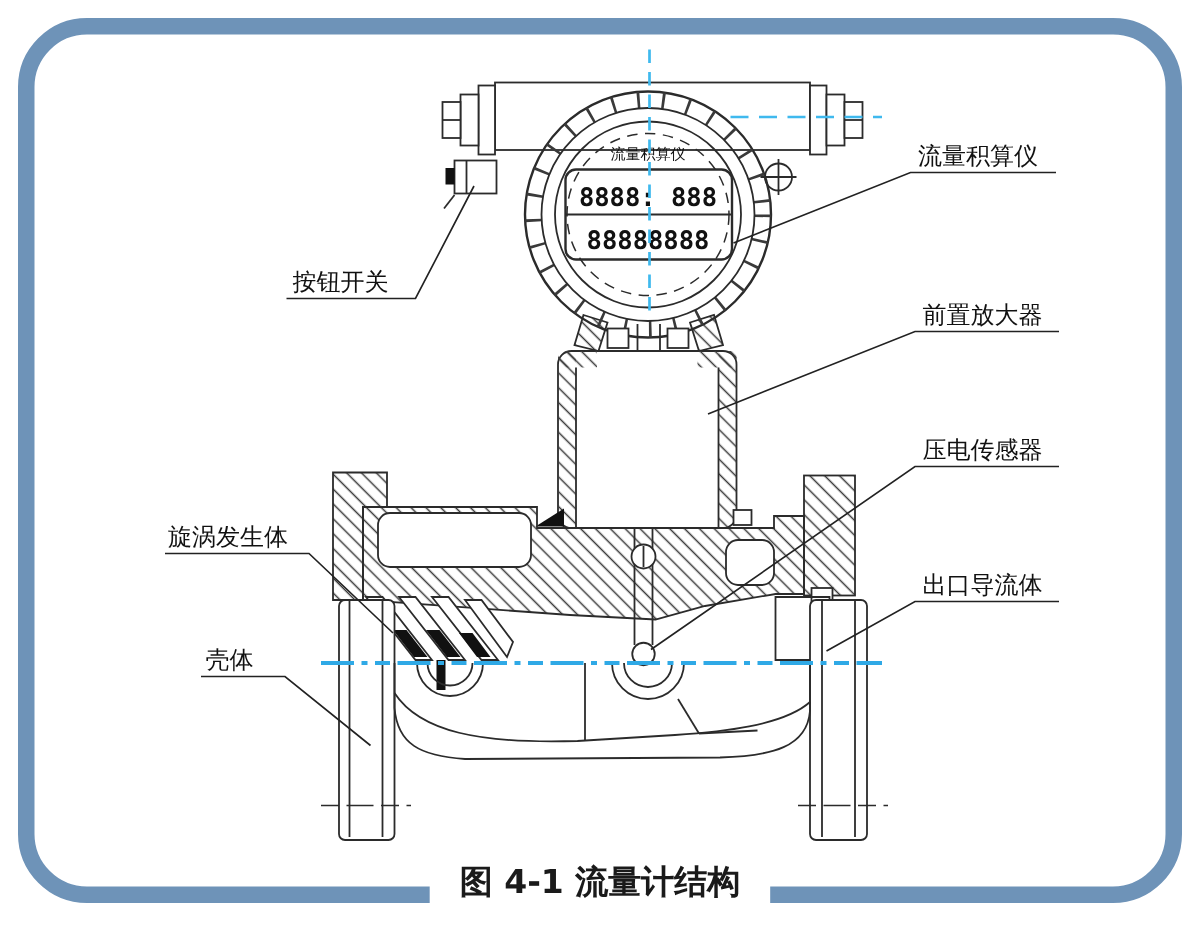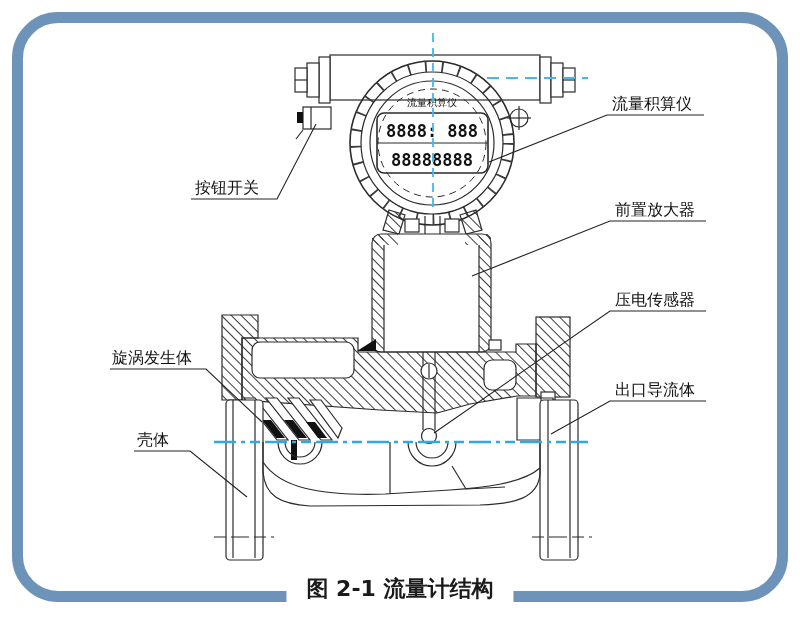--- a/index.html
+++ b/index.html
@@ -191,14 +191,14 @@
       <text class="lbl" x="195" y="193">按钮开关</text>
       <text class="lbl" x="112" y="363">旋涡发生体</text>
       <text class="lbl" x="137" y="445">壳体</text>
       <text class="lbl" x="612" y="109">流量积算仪</text>
       <text class="lbl" x="615" y="215">前置放大器</text>
       <text class="lbl" x="615" y="305">压电传感器</text>
       <text class="lbl" x="615" y="395">出口导流体</text>
     </g>
   </svg>
 
-  <div id="caption">图 2-1 流量计结构</div>
+  <div id="caption">图 4-1 流量计结构</div>
 </div>
 
 </body></html>

